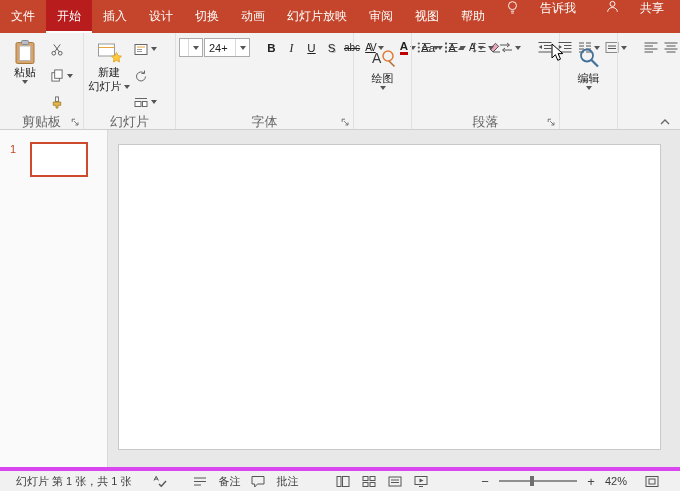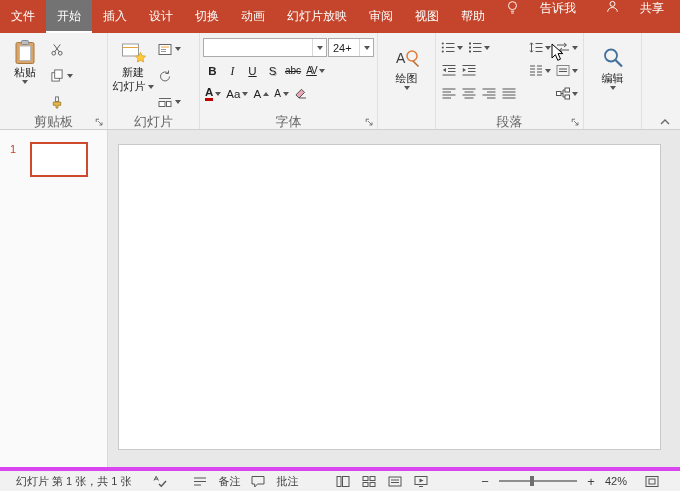--- a/index.html
+++ b/index.html
@@ -3,41 +3,41 @@
 <meta charset="utf-8">
 <style>
   *{margin:0;padding:0;box-sizing:border-box}
   html,body{width:680px;height:491px}
   body{font-family:"Liberation Sans","DejaVu Sans",sans-serif;font-size:12px;color:#333;background:#e8e8e8}
   #app{position:relative;width:680px;height:491px;overflow:hidden;background:#e8e8e8}
 
   
   .titlebar{display:flex;align-items:stretch;height:33px;background:#c4452b;color:#fff;font-size:12px}
   .tab{display:flex;align-items:center;padding:0 11px;position:relative;white-space:nowrap;cursor:default}
-  .tab.active{background:#737373}
+  .tab.active{background:#b91c1c}
   .tab.active::after{content:"";position:absolute;left:0;right:0;bottom:0;height:2px;background:#fff}
   .tb-extra{display:flex;gap:21px;padding:0 10px;white-space:nowrap}
   .share{margin-left:auto;padding-right:16px}
   .tb-extra svg{display:block}
 
   
   .ribbon{position:relative;display:flex;height:97px;background:#f3f3f3;border-bottom:1px solid #cfcfcf}
   .group{position:relative;border-right:1px solid #e0e0e0;padding:4px 3px 16px;flex:none}
   .g-body{display:flex;height:100%}
   .g-label{position:absolute;left:0;right:0;bottom:2px;text-align:center;font-size:13px;color:#666;line-height:11px}
   .launcher{position:absolute;right:3px;bottom:2px;width:11px;height:11px;display:flex;align-items:center;justify-content:center}
   .bigbtn{display:flex;flex-direction:column;align-items:center;padding-top:2px;gap:1px;min-width:44px}
   .bigbtn .bl{font-size:11px;line-height:13px;color:#222;text-align:center;white-space:nowrap}
   .dd{width:0;height:0;border-left:3.5px solid transparent;border-right:3.5px solid transparent;border-top:4px solid #555;flex:none}
   .mini-col{display:flex;flex-direction:column;justify-content:space-between;padding:3px 0 2px}
   .mini{display:flex;align-items:center;gap:3px;height:18px;padding:0 3px}
   .combo{display:flex;align-items:center;height:19px;background:#fff;border:1px solid #ababab}
   .combo .cv{flex:1;padding:0 4px;font-size:11px;color:#222;overflow:hidden;white-space:nowrap}
   .combo .ca{width:14px;align-self:stretch;display:flex;align-items:center;justify-content:center;border-left:1px solid #d8d8d8}
-  .rows{display:flex;flex-direction:column;gap:2px}
+  .rows{display:flex;flex-direction:row;gap:12px}
   .row{display:flex;align-items:center;height:21px;gap:1px}
   .tbtn{min-width:19px;height:19px;display:inline-flex;align-items:center;justify-content:center;font-size:11.5px;color:#222;gap:2px;padding:0 2px}
   .bold{font-weight:bold}
   .ital{font-style:italic;font-family:"Liberation Serif",serif}
   .und{text-decoration:underline}
   .shad{text-shadow:1px 1px 0 #bbb}
   .strike{text-decoration:line-through;font-size:10px}
   .spac{font-size:10px;letter-spacing:-1px;text-decoration:underline}
   .fcA{border-bottom:3px solid #c00000;line-height:11px;font-weight:bold}
   .tri-up{width:0;height:0;border-left:3px solid transparent;border-right:3px solid transparent;border-bottom:4px solid #555}
@@ -285,21 +285,21 @@
     <div class="tb-extra share">
       <svg class="ic" style="width:13px;height:13px">
           <use href="#s-person"></use>
         </svg>
       <span>共享</span>
     </div>
   </div>
 
   <div class="ribbon">
 
-    <div class="group" style="width:108px">
+    <div class="group" style="width:84px">
       <div class="g-body">
         <div class="bigbtn">
           <svg class="bi">
               <use href="#s-clipboard"></use>
             </svg>
           <span class="bl">粘贴</span>
           <span class="dd"></span>
         </div>
         <div class="mini-col">
           <div class="mini">

